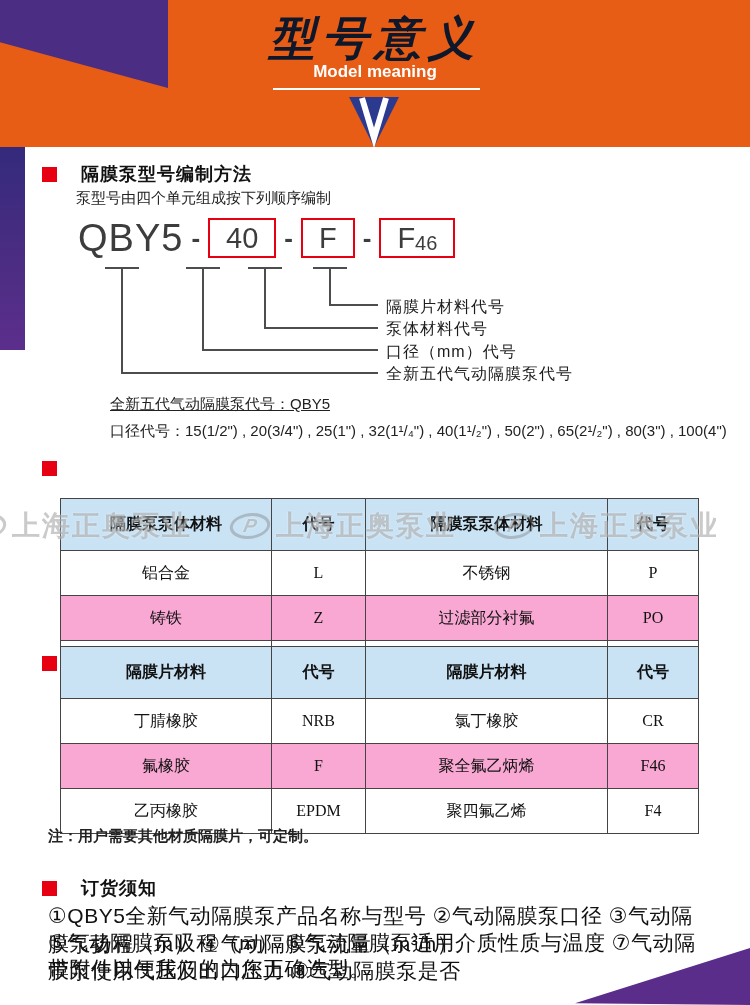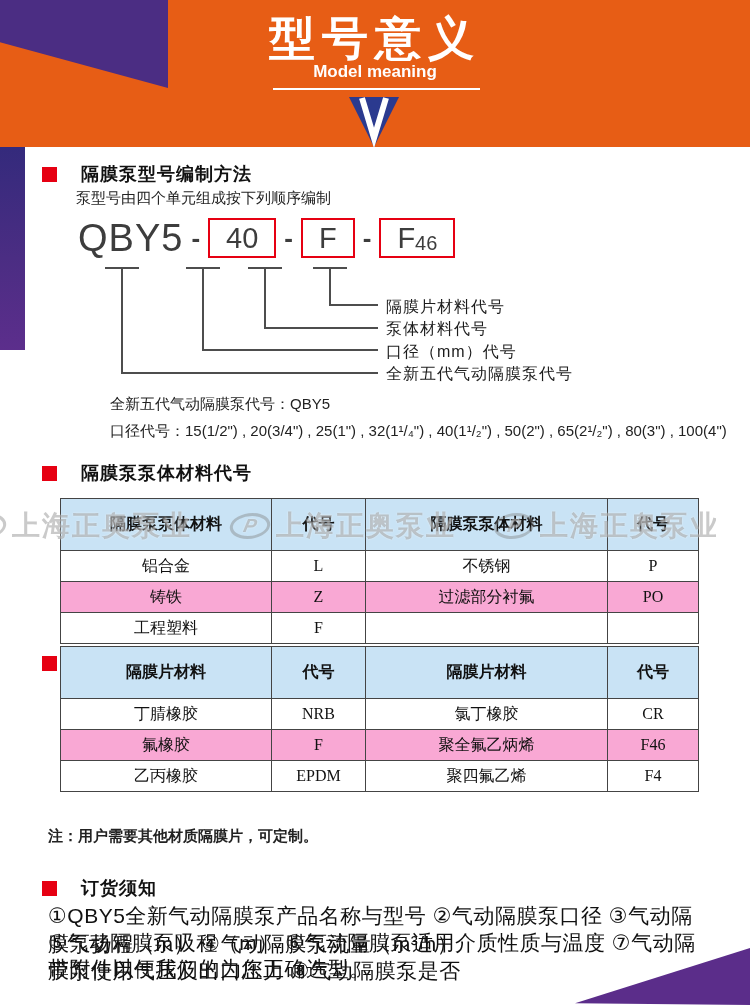--- a/index.html
+++ b/index.html
@@ -3,22 +3,22 @@
 <meta charset="utf-8">
 <style>
   * { margin:0; padding:0; box-sizing:border-box; }
   body { width:750px; font-family:"Liberation Sans","DejaVu Sans",sans-serif; background:#fff; }
   .page { position:relative; width:750px; height:1005px; background:#fff; overflow:hidden; }
 
   
   .header { position:absolute; left:0; top:0; width:750px; height:147px; background:#e75d15; }
   .deco-topleft { position:absolute; left:0; top:0; width:168px; height:88px; background:#4b2d83;
                   clip-path:polygon(0 0,100% 0,100% 100%,0 48%); }
-  .page-title { position:absolute; left:0; top:8px; width:100%; text-align:center; color:#ffffff;
-                font-size:46px; font-weight:bold; letter-spacing:7px; }
+  .page-title { position:absolute; left:0; top:8px; width:100%; text-align:center; color:#0f172a;
+                font-size:46px; font-weight:bold; letter-spacing:7px;font-style:italic; }
   .page-subtitle { position:absolute; left:0; top:62px; width:100%; text-align:center; color:#fff;
                    font-size:17px; font-weight:bold; }
   .title-underline { position:absolute; left:273px; top:88px; width:207px; height:2px; background:#fff; }
   .down-arrow { position:absolute; left:349px; top:97px; width:50px; height:50px; }
 
   
   .deco-leftstrip { position:absolute; left:0; top:147px; width:25px; height:203px;
                     background:linear-gradient(180deg,#342a7c 0%,#4b2d83 55%,#5c2e8c 100%); }
   .deco-bottomright { position:absolute; left:575px; top:948px; width:175px; height:57px;
                       background:#5b2d8a; clip-path:polygon(0 97%,100% 0,100% 100%); }
@@ -37,21 +37,21 @@
                display:flex; align-items:center; justify-content:center; font-size:29px; color:#3d3d3d; }
   .model-box .sub { font-size:20px; align-self:flex-end; line-height:1.3; }
 
   
   .cl { position:absolute; background:#4d4d4d; }
   .cl-label { position:absolute; font-size:16px; color:#1c1c1c; letter-spacing:1px; }
 
   
   .mat-table { position:absolute; left:60px; width:638px; border-collapse:collapse; table-layout:fixed; }
   .mat-table td { border:1px solid #444; text-align:center; font-size:16px; color:#111;
-                  height:31px; font-family:"Liberation Serif","DejaVu Serif",serif; }
+                  height:45px; font-family:"Liberation Serif","DejaVu Serif",serif; }
   .mat-table tr.head td { background:#c9e3f5; font-weight:bold; height:52px; }
   .mat-table tr.alt td { background:#f9a8d4; }
   .c1 { width:211px; } .c2 { width:94px; } .c3 { width:242px; } .c4 { width:91px; }
 
   
   .watermark { position:absolute; left:0; top:505px; width:750px; height:42px; display:flex;
                align-items:center; overflow:hidden; z-index:5; pointer-events:none;
                margin-left:-34px; gap:38px; }
   .wm-unit { display:flex; align-items:center; gap:6px; flex:none;
              color:rgba(128,128,128,0.42); text-shadow:0 0 2px rgba(255,255,255,0.6); }
@@ -110,26 +110,25 @@
   <div class="cl" style="left:329px; top:267px; width:2px; height:39px;"></div>
   <div class="cl" style="left:329px; top:304px; width:49px; height:2px;"></div>
   <div class="cl" style="left:264px; top:327px; width:114px; height:2px;"></div>
   <div class="cl" style="left:202px; top:349px; width:176px; height:2px;"></div>
   <div class="cl" style="left:121px; top:372px; width:257px; height:2px;"></div>
   <div class="cl-label" style="left:386px; top:297px;">隔膜片材料代号</div>
   <div class="cl-label" style="left:386px; top:319px;">泵体材料代号</div>
   <div class="cl-label" style="left:386px; top:342px;">口径（mm）代号</div>
   <div class="cl-label" style="left:386px; top:364px;text-align:center;">全新五代气动隔膜泵代号</div>
 
-  <div class="sub-note" style="left:110px; top:395px;">全新五代气动隔膜泵代号：QBY5</div>
+  <div class="sub-note" style="left:110px; top:395px;text-decoration:underline;">全新五代气动隔膜泵代号：QBY5</div>
   <div class="sub-note" style="left:110px; top:422px;">口径代号：15(1/2") , 20(3/4") , 25(1") , 32(1¹/₄") , 40(1¹/₂") , 50(2") , 65(2¹/₂") , 80(3") , 100(4")</div>
 
   <div class="sec-head" style="top:461px;">
     <div class="red-square"></div>
-    <div class="sec-title">隔膜泵泵体材料代号</div>
   </div>
 
   <table class="mat-table" style="top:498px;">
     <tbody>
         <tr class="head">
       <td class="c1">隔膜泵泵体材料</td>
       <td class="c2">代号</td>
       <td class="c3">隔膜泵泵体材料</td>
       <td class="c4">代号</td>
     </tr>

